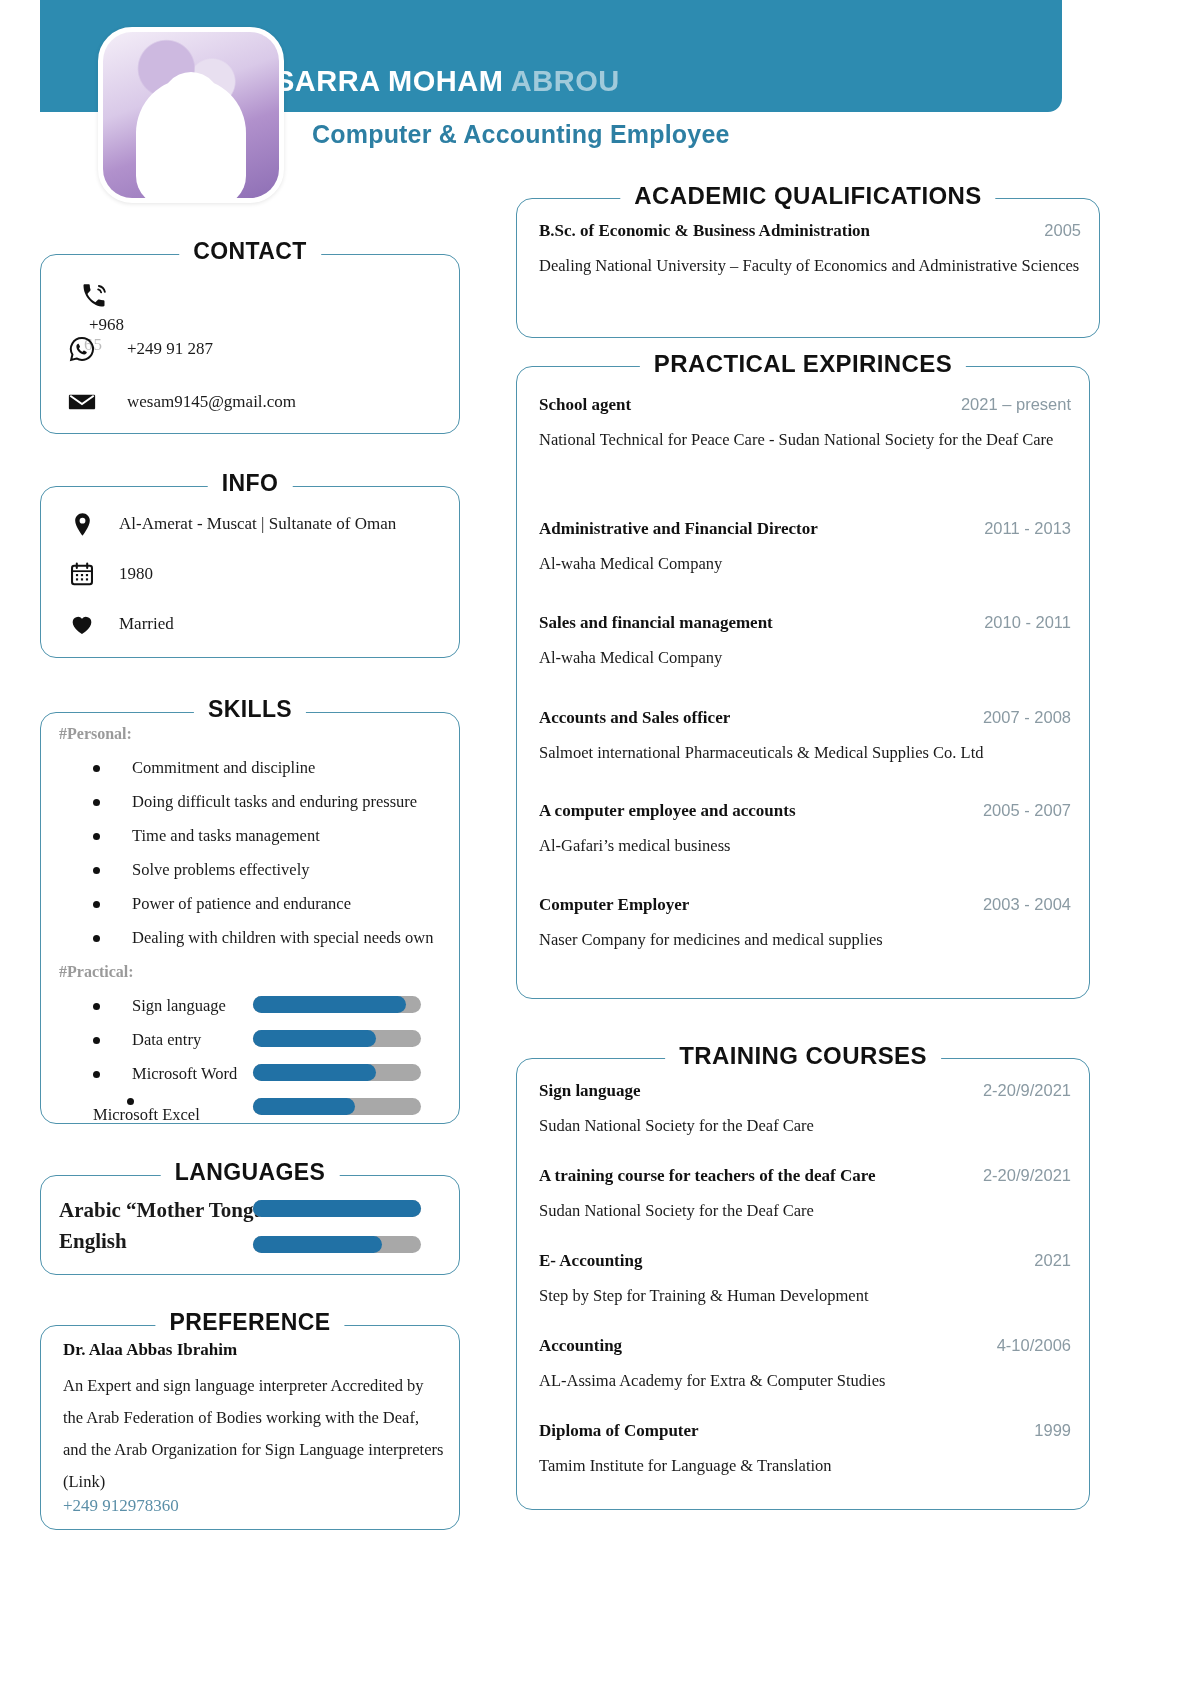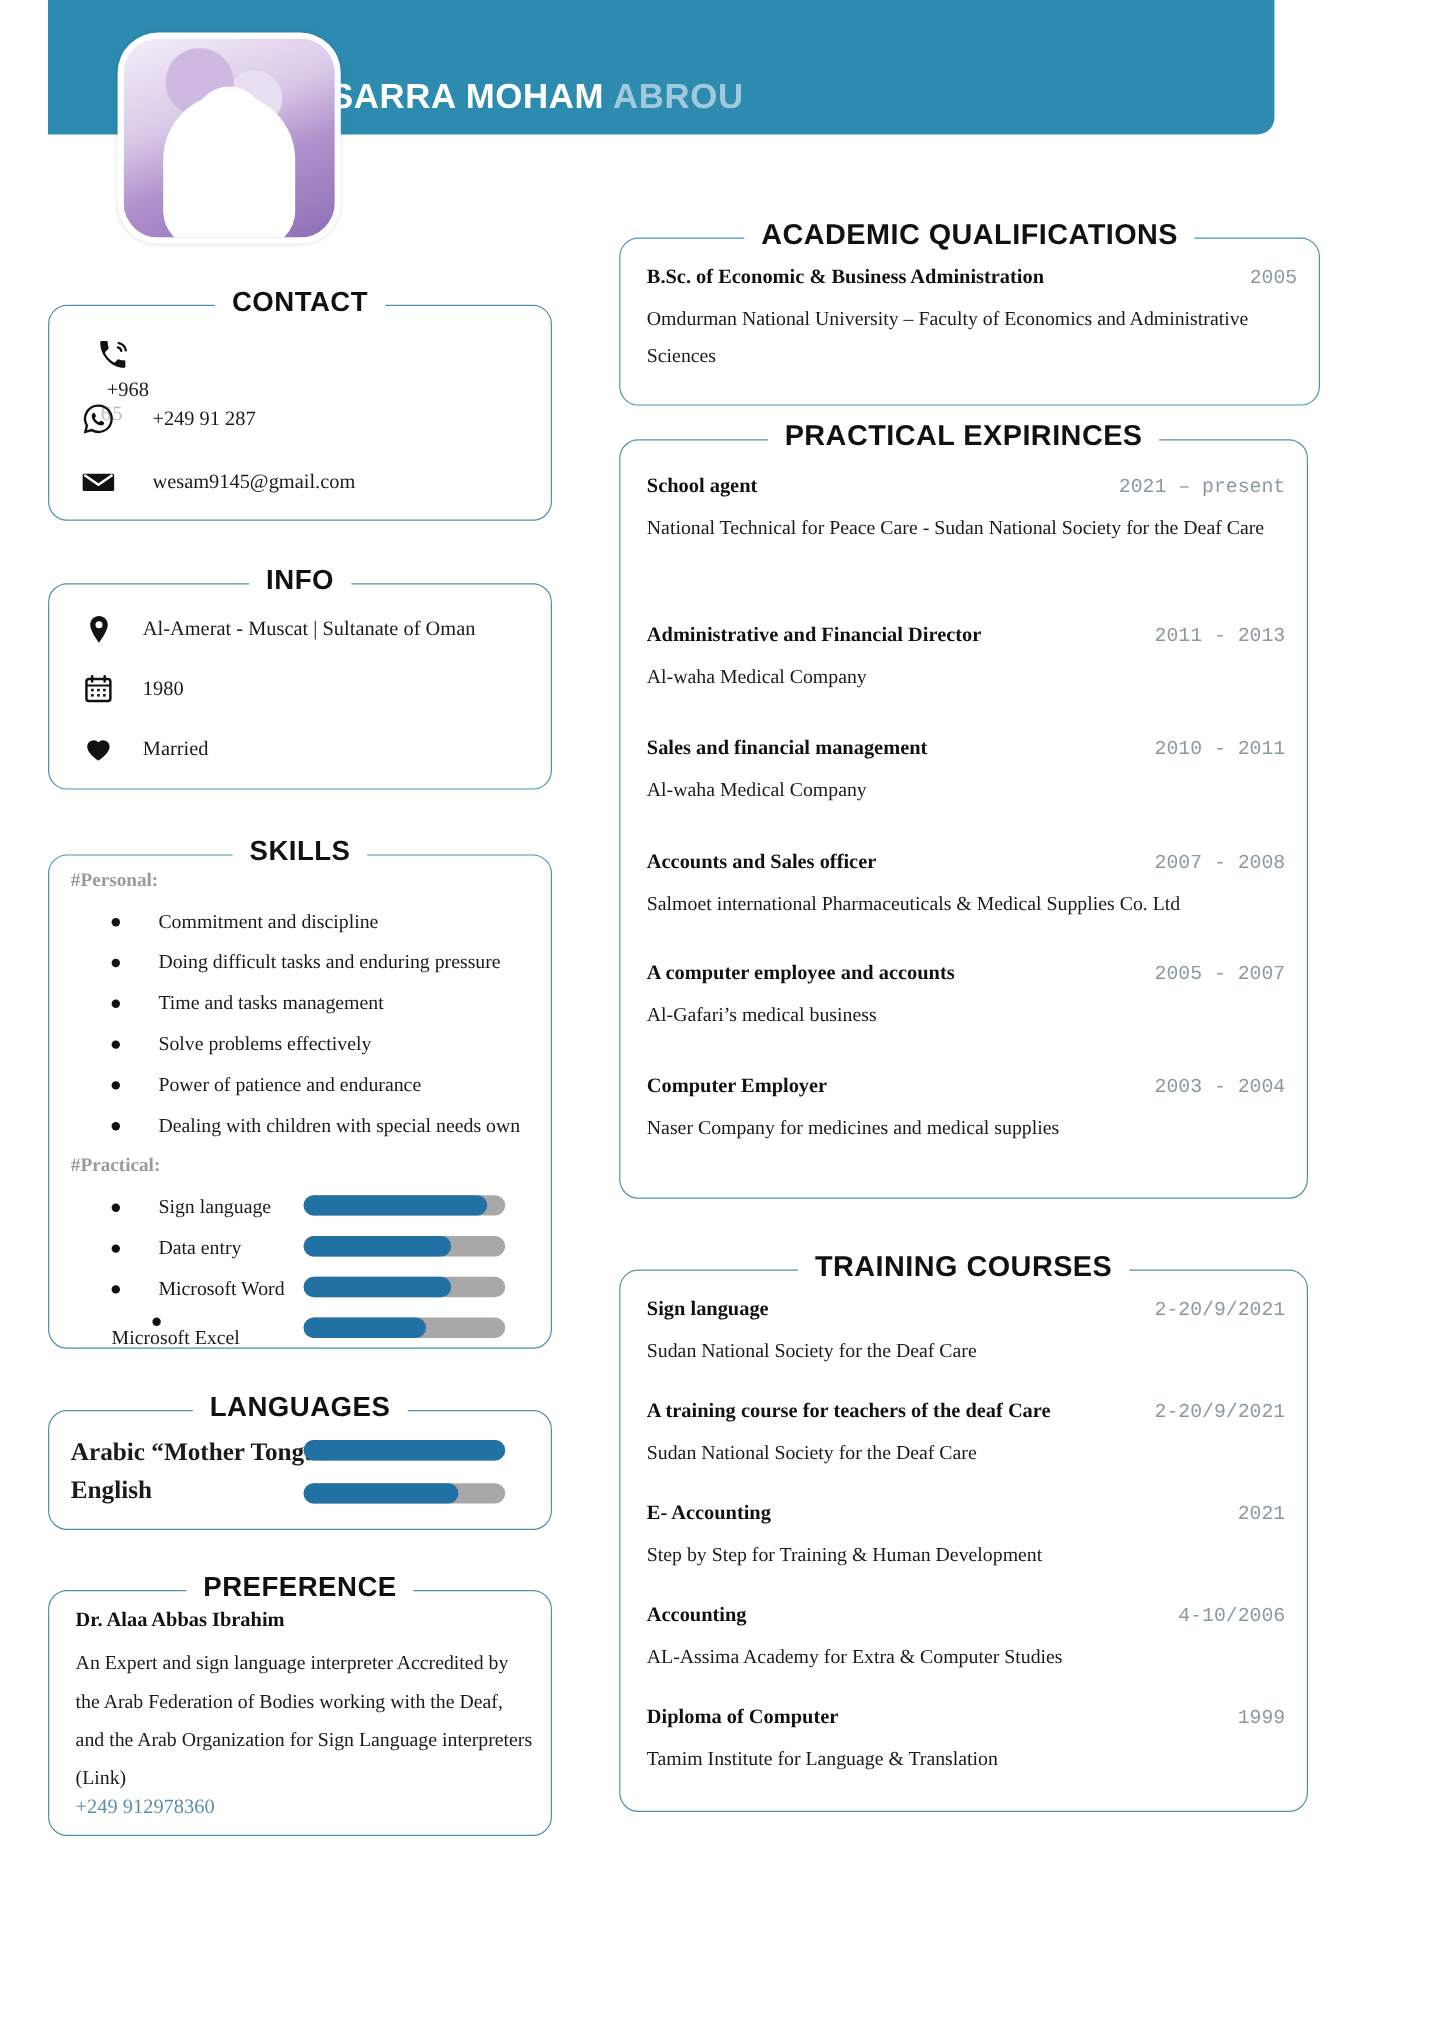--- a/index.html
+++ b/index.html
@@ -246,21 +246,21 @@
   }
   .entry-title {
     font-size: 17px;
     font-weight: 700;
     color: #111;
     font-family: "Liberation Serif", serif;
   }
   .entry-date {
     font-size: 16.5px;
     color: #8a9aa3;
-    font-family: Liberation Mono, monospace;
+    font-family: Liberation Sans, sans-serif;
     white-space: nowrap;
     padding-left: 12px;
   }
   .entry-sub {
     margin-top: 9px;
     font-size: 16.5px;
     line-height: 31px;
     color: #1a1a1a;
     font-family: "Liberation Serif", serif;
   }
@@ -270,20 +270,21 @@
 
 <div class="page">
 
   <div class="header-band"></div>
 
   <div class="header-name">
     <span>SARRA MOHAM</span>
     <span class="faded">ABROU</span>
   </div>
 
+  <div class="header-role">Computer &amp; Accounting Employee</div>
 
   <div class="avatar">
     <div class="avatar-art"></div>
     <div class="avatar-silhouette"></div>
     <div class="avatar-head"></div>
   </div>
 
   <div class="card contact-card">
     <div class="card-title">CONTACT</div>
 
@@ -449,21 +450,21 @@
   </div>
 
   <div class="card acad-card">
     <div class="card-title big">ACADEMIC QUALIFICATIONS</div>
 
     <div class="entry" style="top:22px;">
       <div class="entry-head">
         <span class="entry-title">B.Sc. of Economic &amp; Business Administration</span>
         <span class="entry-date">2005</span>
       </div>
-      <div class="entry-sub">Omdurman National University – Faculty of Economics and Administrative Sciences</div>
+      <div class="entry-sub">Dealing National University – Faculty of Economics and Administrative Sciences</div>
     </div>
   </div>
 
   <div class="card exp-card">
     <div class="card-title big">PRACTICAL EXPIRINCES</div>
 
     <div class="entry" style="top:28px;">
       <div class="entry-head">
         <span class="entry-title">School agent</span>
         <span class="entry-date">2021 – present</span>

